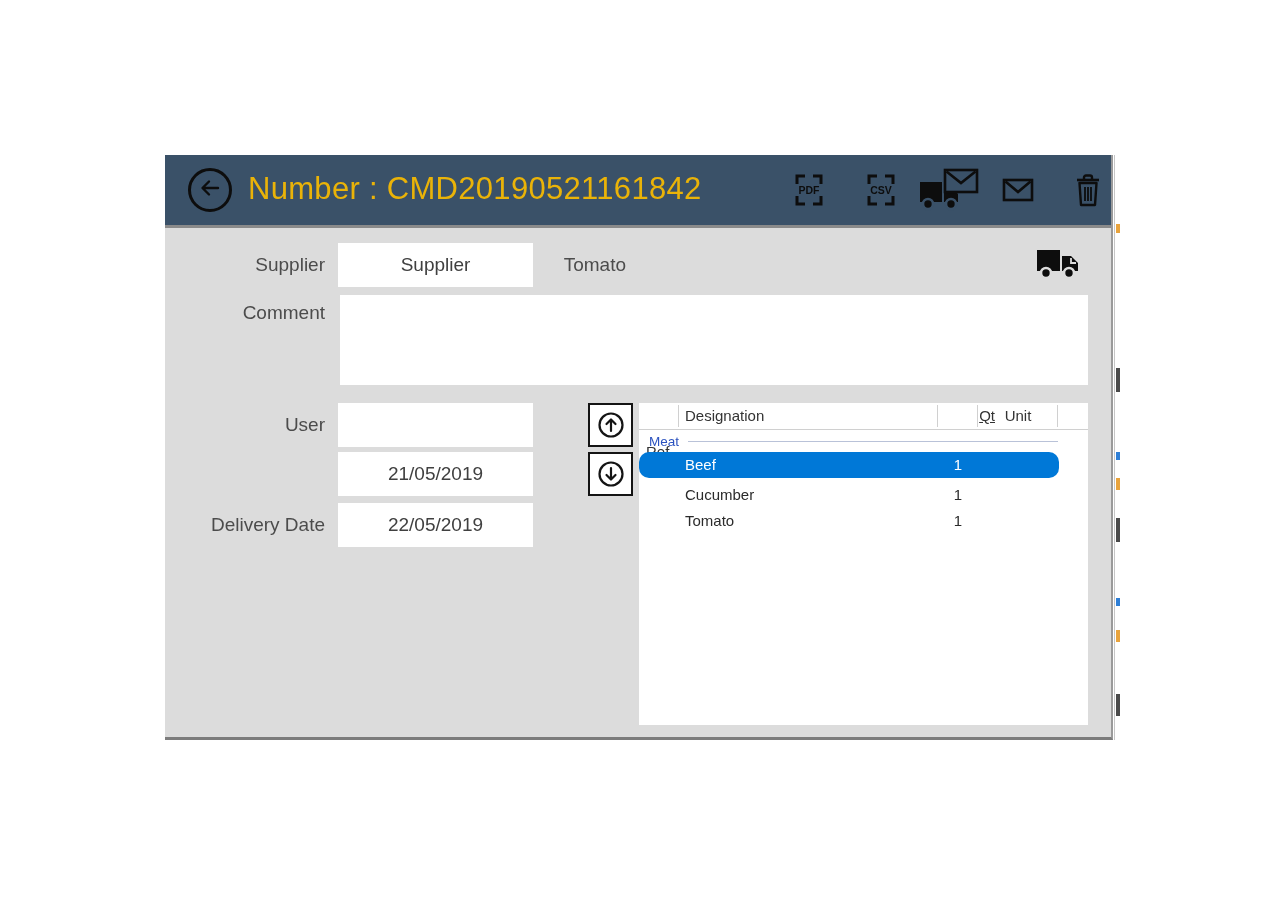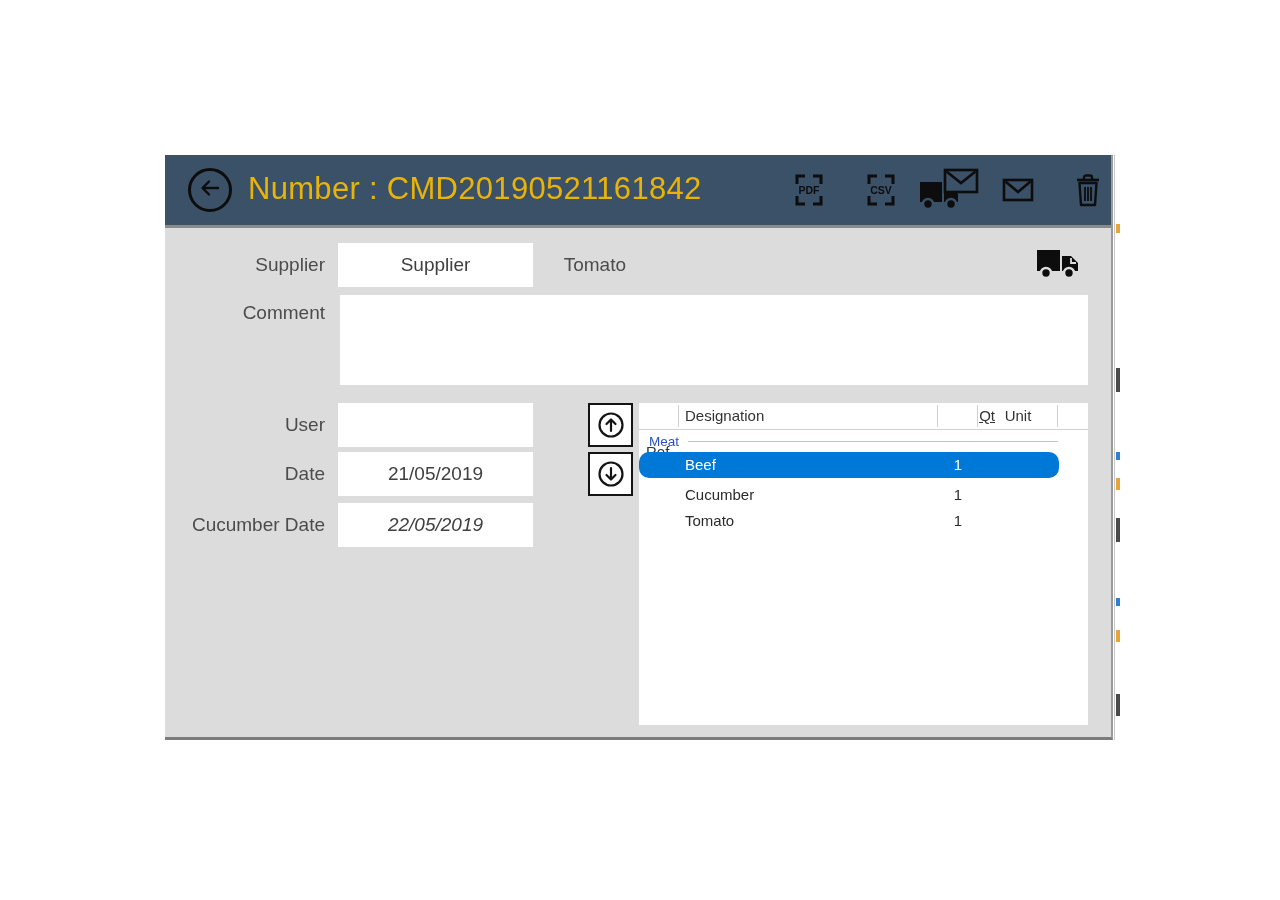--- a/index.html
+++ b/index.html
@@ -50,21 +50,21 @@
   .lbl-comment{top:141px;line-height:34px;}
   .inp-comment{
     position:absolute;left:175px;top:140px;width:748px;height:90px;background:#fff;border:none;
     resize:none;box-sizing:border-box;font-family:"Liberation Sans",sans-serif;font-size:17px;color:#404040;outline:none;
   }
   .lbl-user{top:248px;}
   .inp-user{left:173px;top:248px;width:195px;}
   .lbl-date{top:297px;}
   .inp-date{left:173px;top:297px;width:195px;}
   .lbl-ddate{top:348px;}
-  .inp-ddate{left:173px;top:348px;width:195px;font-style:italic;}
+  .inp-ddate{left:173px;top:348px;width:195px;}
   .move-btn{
     position:absolute;left:423px;width:45px;height:44px;box-sizing:border-box;
     background:#fff;border:2px solid #141414;display:flex;align-items:center;justify-content:center;cursor:pointer;
   }
   .move-up{top:248px;}
   .move-down{top:297px;}
   
   .items-panel{
     position:absolute;left:474px;top:248px;width:449px;height:322px;background:#ffffff;
     font-size:15px;color:#2b2b2b;overflow:hidden;
@@ -169,24 +169,23 @@
       <path d="M36 12 v5 h5" stroke="#dcdcdc" stroke-width="1.8" fill="none"></path>
     </svg>
   </div>
 
   <div class="f-label lbl-comment">Comment</div>
   <textarea class="inp-comment" style=""></textarea>
 
   <div class="f-label lbl-user">User</div>
   <input class="f-input inp-user" value="" style="">
 
-  <div class="f-label lbl-date">Date</div>
   <input class="f-input inp-date" value="21/05/2019" style="">
 
-  <div class="f-label lbl-ddate">Cucumber Date</div>
+  <div class="f-label lbl-ddate">Delivery Date</div>
   <input class="f-input inp-ddate" value="22/05/2019" style="">
 
   <div class="move-btn move-up">
     <svg width="32" height="32" viewBox="0 0 32 32">
       <circle cx="16" cy="16" r="11.5" stroke="#141414" stroke-width="2.2" fill="none"></circle>
       <path d="M16 22 V11 M11.5 15 L16 10.5 L20.5 15" stroke="#141414" stroke-width="2.2" fill="none" stroke-linecap="round" stroke-linejoin="round"></path>
     </svg>
   </div>
   <div class="move-btn move-down">
     <svg width="32" height="32" viewBox="0 0 32 32">

